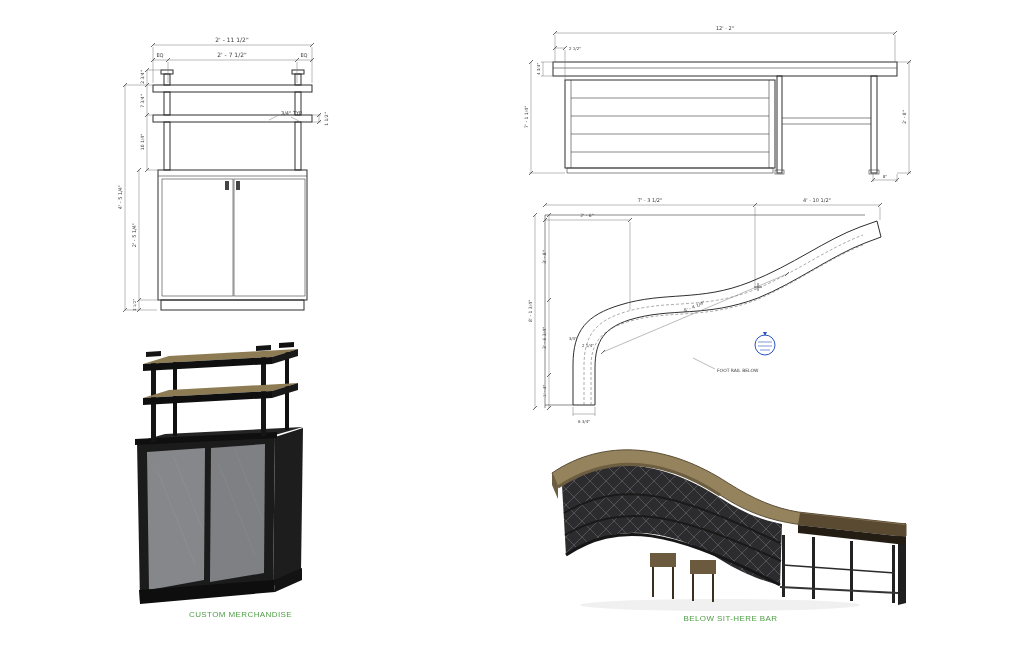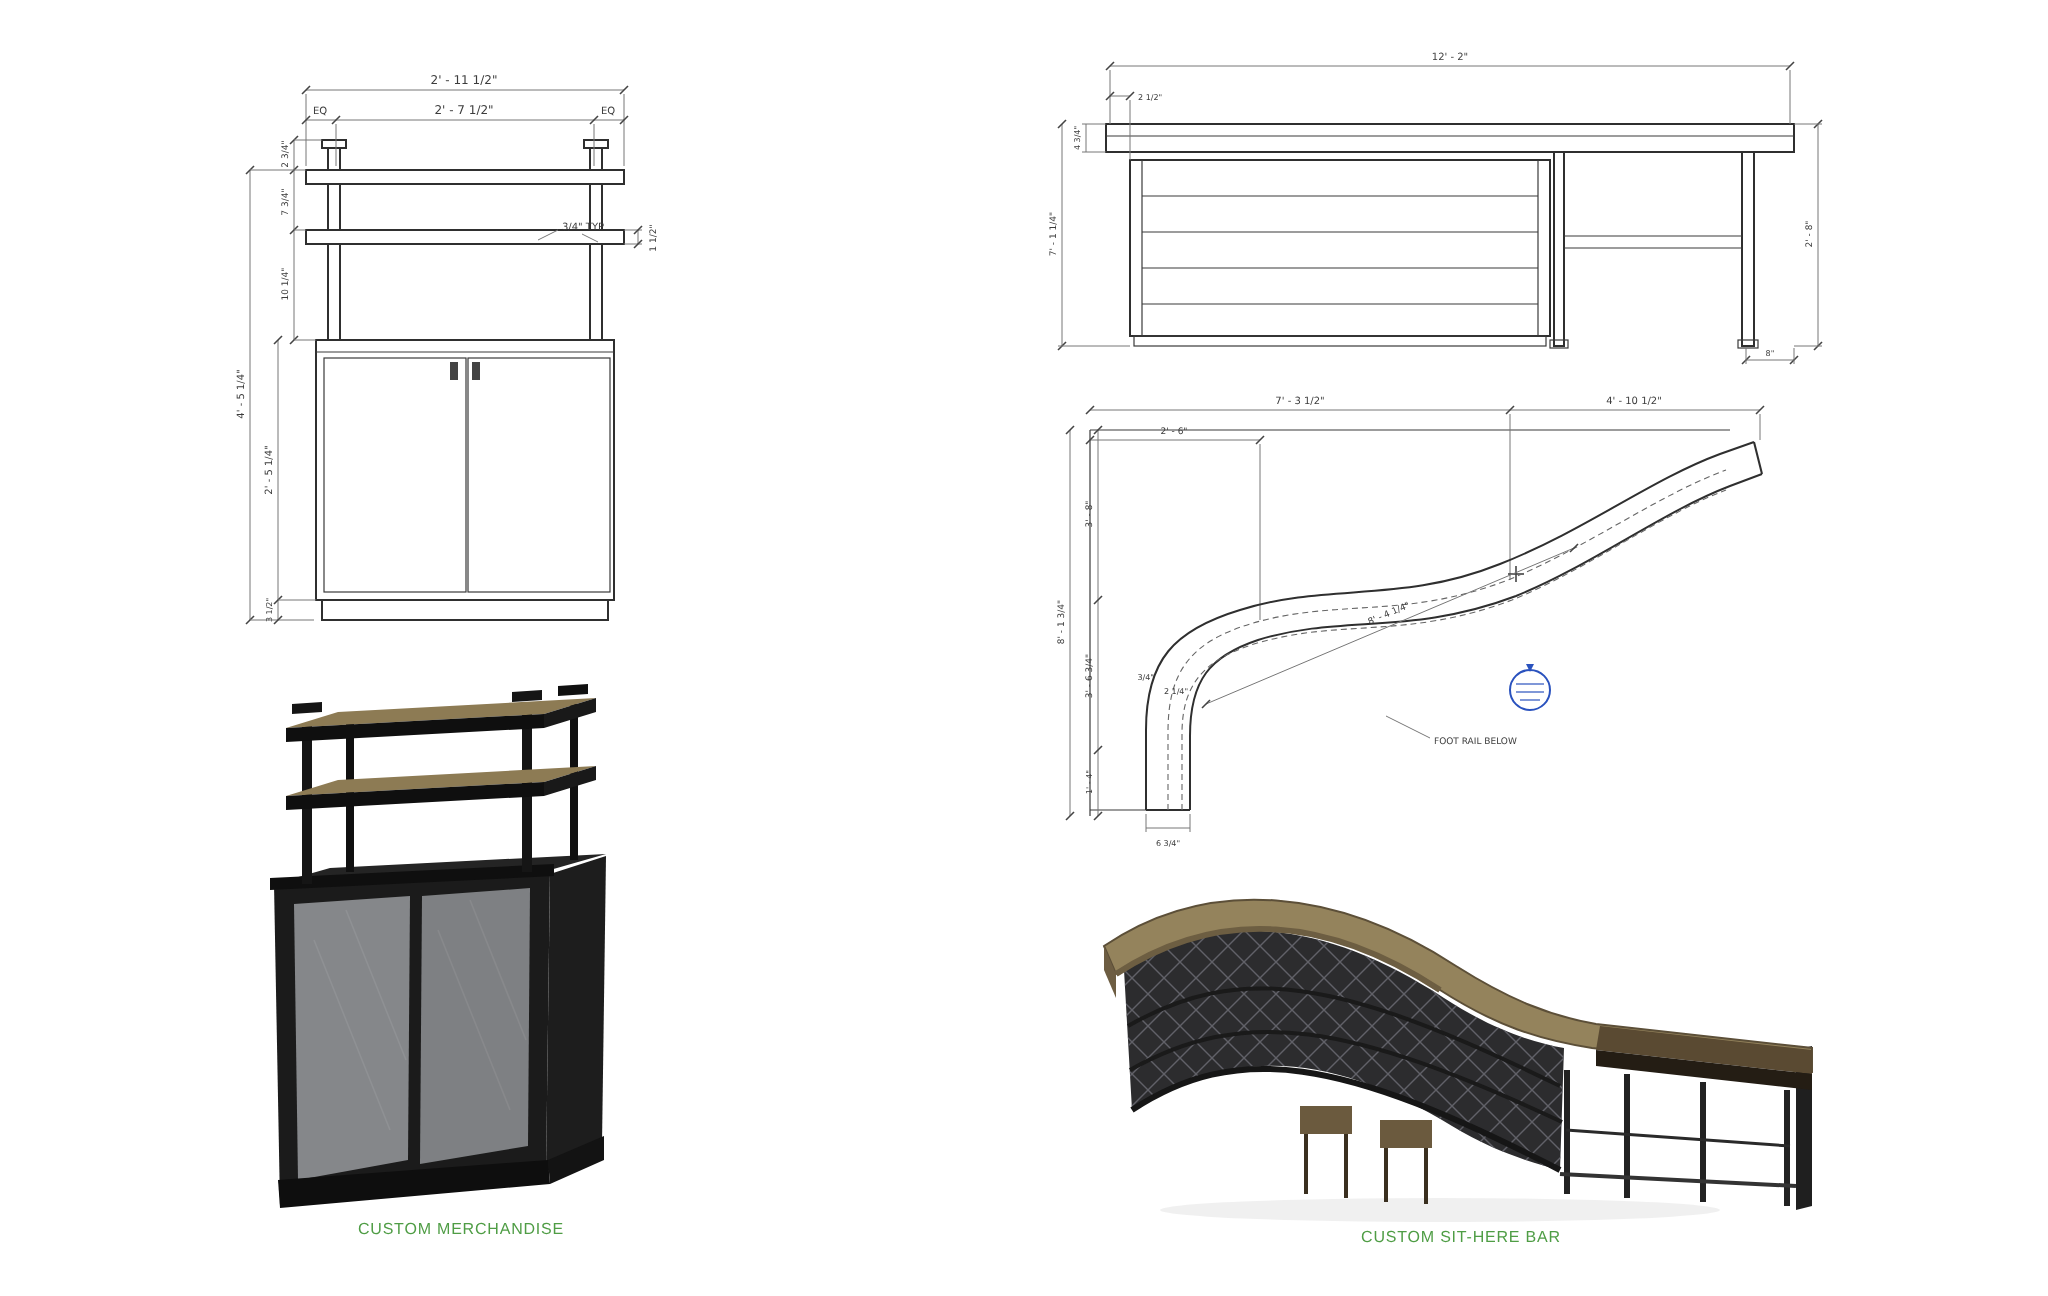--- a/index.html
+++ b/index.html
@@ -314,14 +314,14 @@
 
   <g>
     <path d="M2,48 C55,12 120,20 178,58 C205,75 225,83 248,87 L356,99 L356,111 L246,99 C220,95 198,88 170,70 C115,34 60,28 8,62 Z" fill="#94835c" stroke="#5c4f38" stroke-width="1"></path>
     <polygon points="250,88 356,100 356,112 248,100" fill="#5a4a32"></polygon>
     <polygon points="248,100 356,112 356,120 248,108" fill="#241d14"></polygon>
     <path d="M8,62 C60,28 115,34 170,70" stroke="#6d5e42" stroke-width="3" fill="none"></path>
     <polygon points="2,48 8,62 8,74 2,60" fill="#6d5d42"></polygon>
   </g>
 </svg>
 
-<div class="caption" style="left:138px;top:610px;width:185px">CUSTOM MERCHANDISE</div>
-<div class="caption" style="left:638px;top:614px;width:185px">CUSTOM  SIT-HERE BAR</div>
+<div class="caption" style="left:148px;top:610px;width:185px">CUSTOM MERCHANDISE</div>
+<div class="caption" style="left:638px;top:614px;width:185px">BELOW  SIT-HERE BAR</div>
 
 </body></html>

